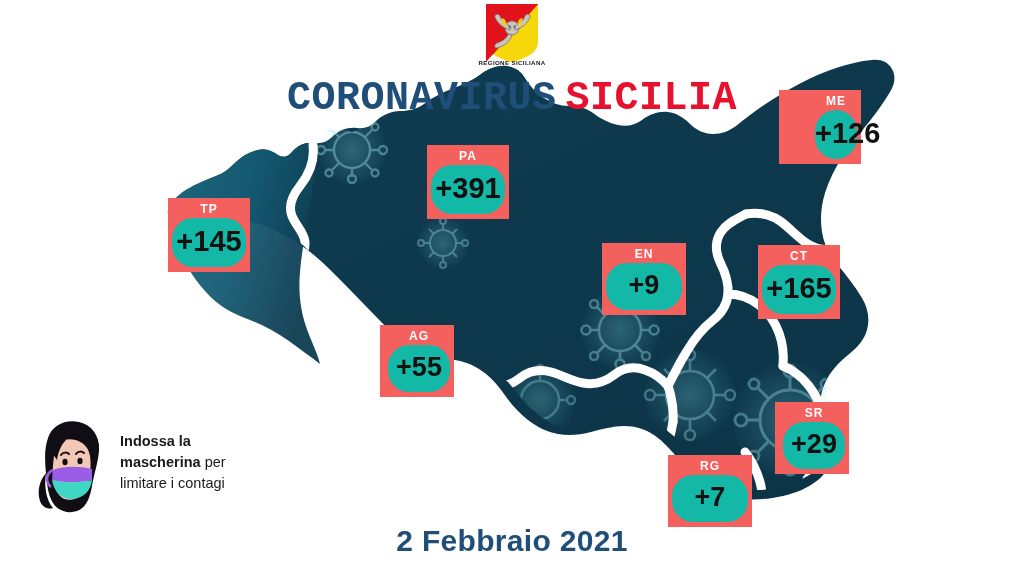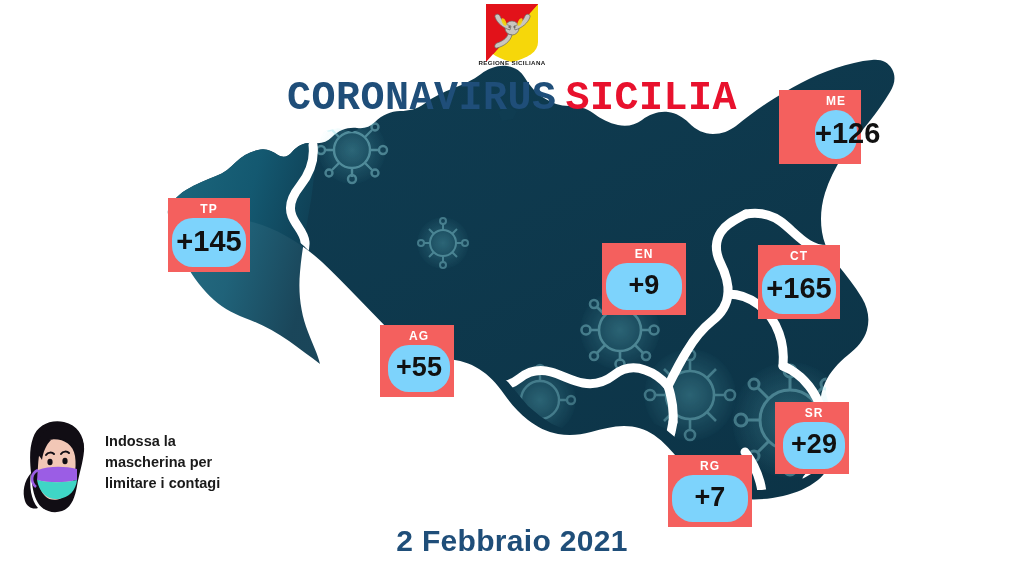--- a/index.html
+++ b/index.html
@@ -82,39 +82,39 @@
     display: block;
     color: #ffffff;
     font-weight: bold;
     font-size: 12px;
     letter-spacing: 1px;
     line-height: 17px;
     font-family: "Liberation Sans", sans-serif;
   }
   .badge .val {
     display: block;
-    background: #7dd3fc;
+    background: #14b8a6;
     color: #111111;
     font-weight: bold;
     font-family: "Liberation Sans", sans-serif;
     line-height: 1;
     border-radius: 21px;
   }
 
   .badge.sz-lg { width: 82px; }
   .badge.sz-lg .val { font-size: 29px; padding: 9px 0 11px 0; }
   .badge.sz-md { width: 74px; padding-left: 8px; }
   .badge.sz-md .val { font-size: 27px; padding: 9px 0 11px 0; }
   .badge.sz-sm { width: 84px; }
   .badge.sz-sm .val { font-size: 27px; padding: 9px 0 11px 0; }
 
   
   #mask-block {
     position: absolute;
-    left: 9px;
+    left: 24px;
     top: 418px;
     width: 252px;
     height: 96px;
   }
   #mask-art {
     position: absolute;
     left: 0;
     top: 0;
     width: 92px;
     height: 96px;
@@ -123,21 +123,21 @@
     position: absolute;
     left: 96px;
     top: 13px;
     width: 160px;
     font-size: 14.5px;
     line-height: 21px;
     color: #1a1a1a;
     font-family: "Liberation Sans", sans-serif;
   }
   #mask-text .b { font-weight: bold; }
-  #mask-text .n { font-weight: bold; }
+  #mask-text .n { font-weight: normal; }
 
   
   #date {
     position: absolute;
     left: 0;
     top: 524px;
     width: 1024px;
     text-align: center;
     font-size: 30px;
     font-weight: bold;
@@ -455,20 +455,24 @@
 
   <div id="title">
     <span class="t1">CORONAVIRUS</span><span class="t2">SICILIA</span>
   </div>
 
   <div class="badge sz-lg" style="left:168px; top:198px;">
     <span class="code">TP</span>
     <span class="val">+145</span>
   </div>
 
+  <div class="badge sz-lg" style="left:427px; top:145px;">
+    <span class="code">PA</span>
+    <span class="val">+391</span>
+  </div>
 
   <div class="badge sz-lg" style="left:779px; top:90px;padding-left:36px;">
     <span class="code">ME</span>
     <span class="val">+126</span>
   </div>
 
   <div class="badge sz-sm" style="left:602px; top:243px;">
     <span class="code">EN</span>
     <span class="val">+9</span>
   </div>

